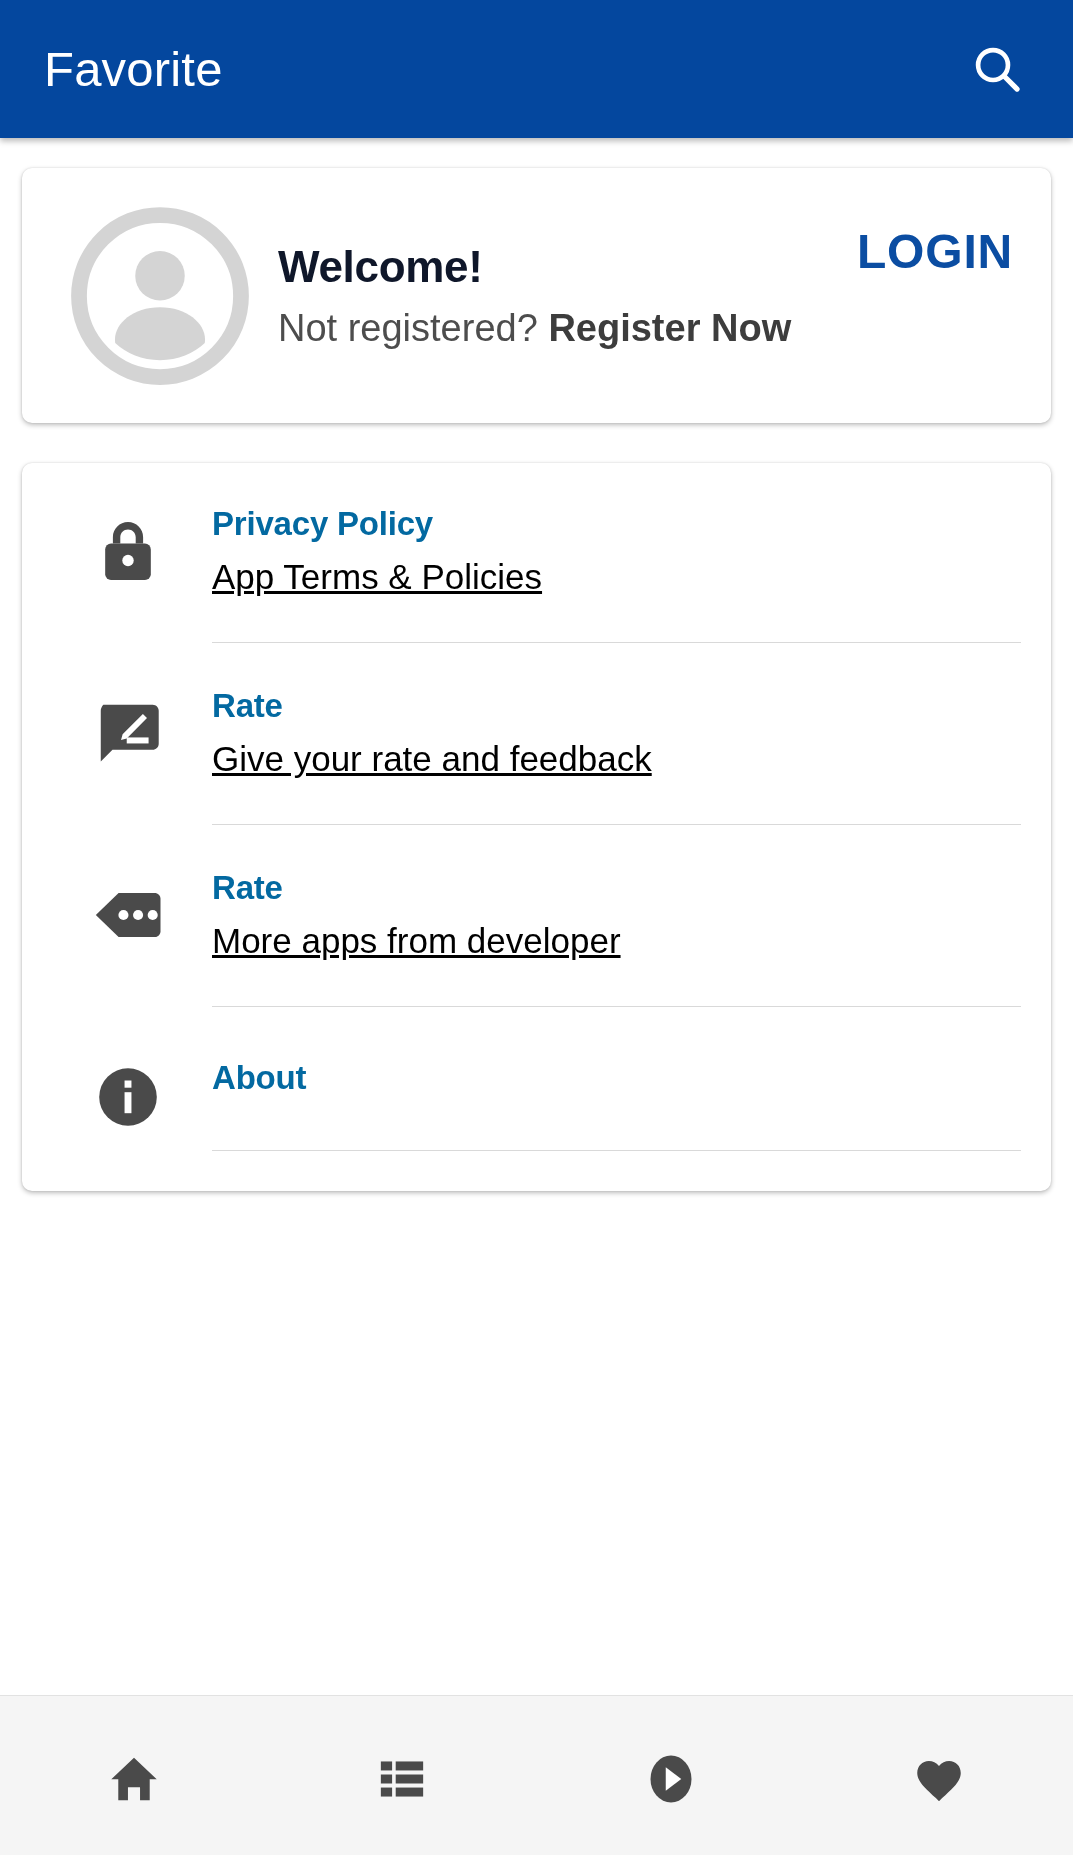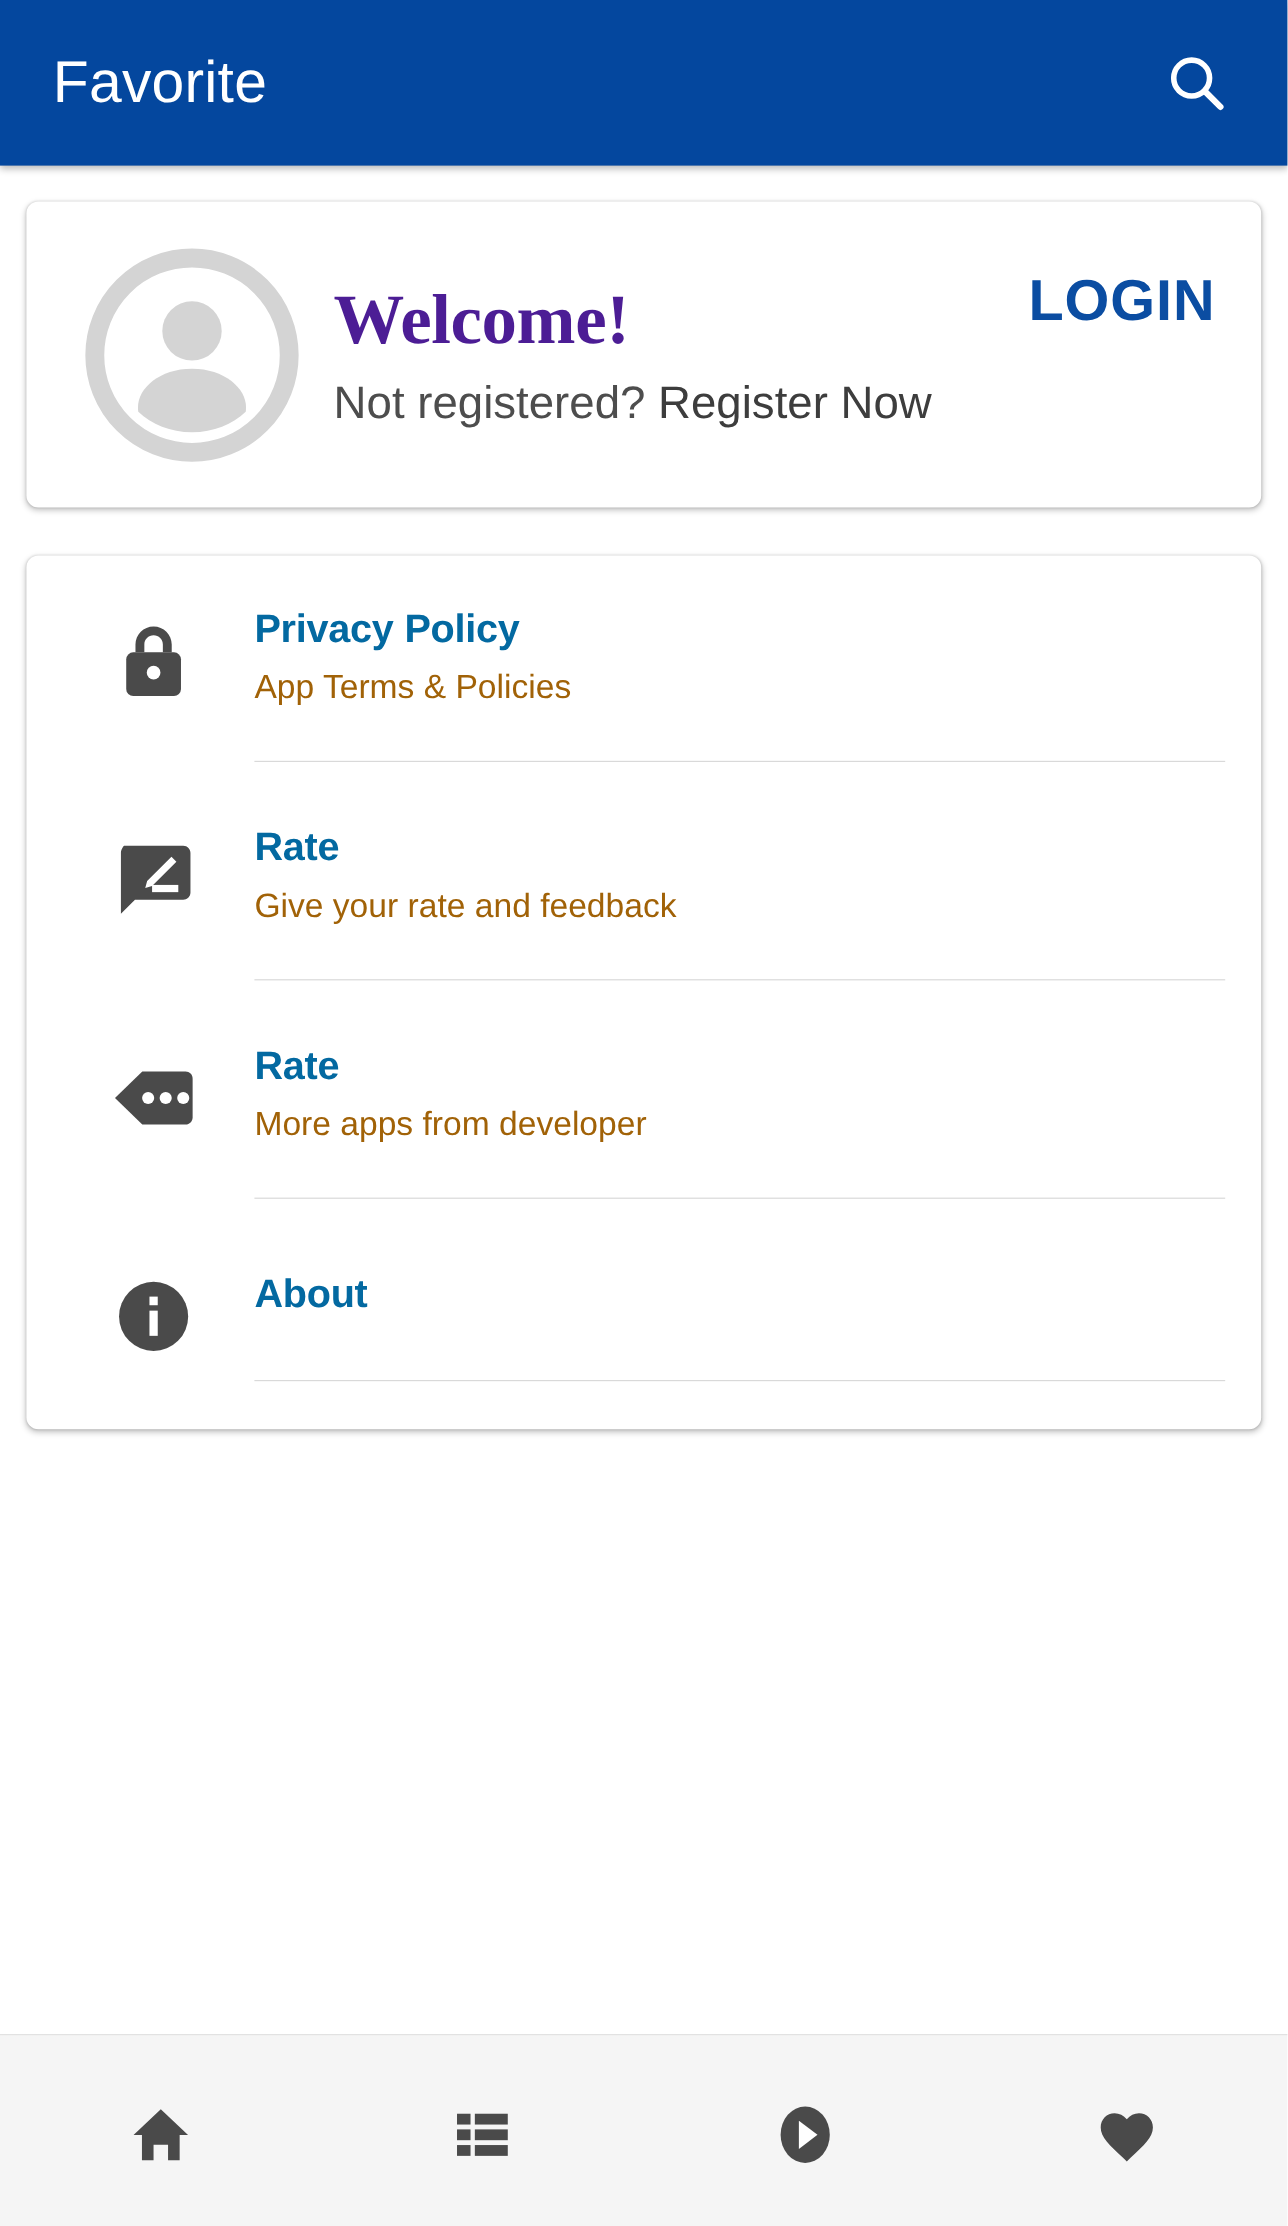--- a/index.html
+++ b/index.html
@@ -80,36 +80,35 @@
     align-items: center;
     justify-content: center;
   }
   .welcome-texts {
     margin-left: 28px;
     display: flex;
     flex-direction: column;
     justify-content: center;
   }
   .welcome-title {
-    font-size: 59px;
+    font-size: 44px;
     font-weight: 700;
-    color: #4c1d95;
+    color: #0f172a;
     line-height: 1.18;
     letter-spacing: -0.3px;
-    font-family: Liberation Serif, serif;
   }
   .welcome-sub {
     margin-top: 14px;
     font-size: 38px;
     color: #4d4d4d;
     line-height: 1.15;
     white-space: nowrap;
   }
   .welcome-sub b {
-    font-weight: 400;
+    font-weight: 700;
     color: #3d3d3d;
   }
   .login-link {
     position: absolute;
     right: 38px;
     top: 56px;
     font-size: 48px;
     font-weight: 700;
     letter-spacing: 0.8px;
     color: #0B4DA2;
@@ -148,23 +147,24 @@
   }
   .menu-title {
     font-size: 33px;
     font-weight: 700;
     color: #0369a1;
     line-height: 1.18;
     letter-spacing: -0.2px;
   }
   .menu-sub {
     margin-top: 12px;
-    font-size: 28px;
-    color: #a16207;
+    font-size: 35px;
+    color: #000000;
     line-height: 1.2;
+    text-decoration: underline;
   }
   .menu-divider {
     height: 1px;
     background: #d9d9d9;
     margin-top: 44px;
   }
   .menu-row.last .menu-text { padding-top: 50px; padding-bottom: 10px; }
   .menu-row.last .menu-divider { margin-top: 52px; }
 
   

